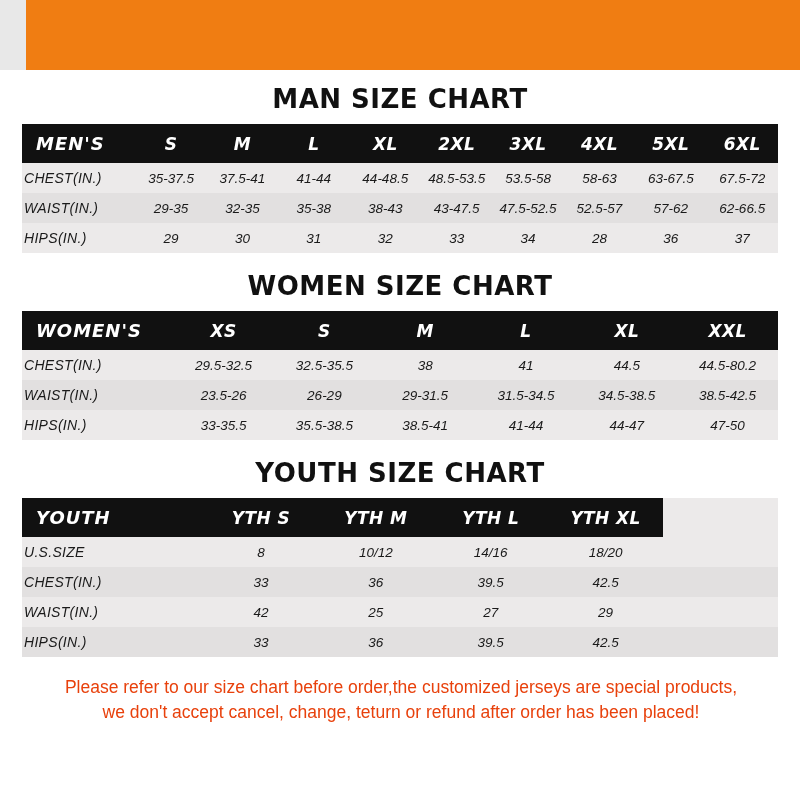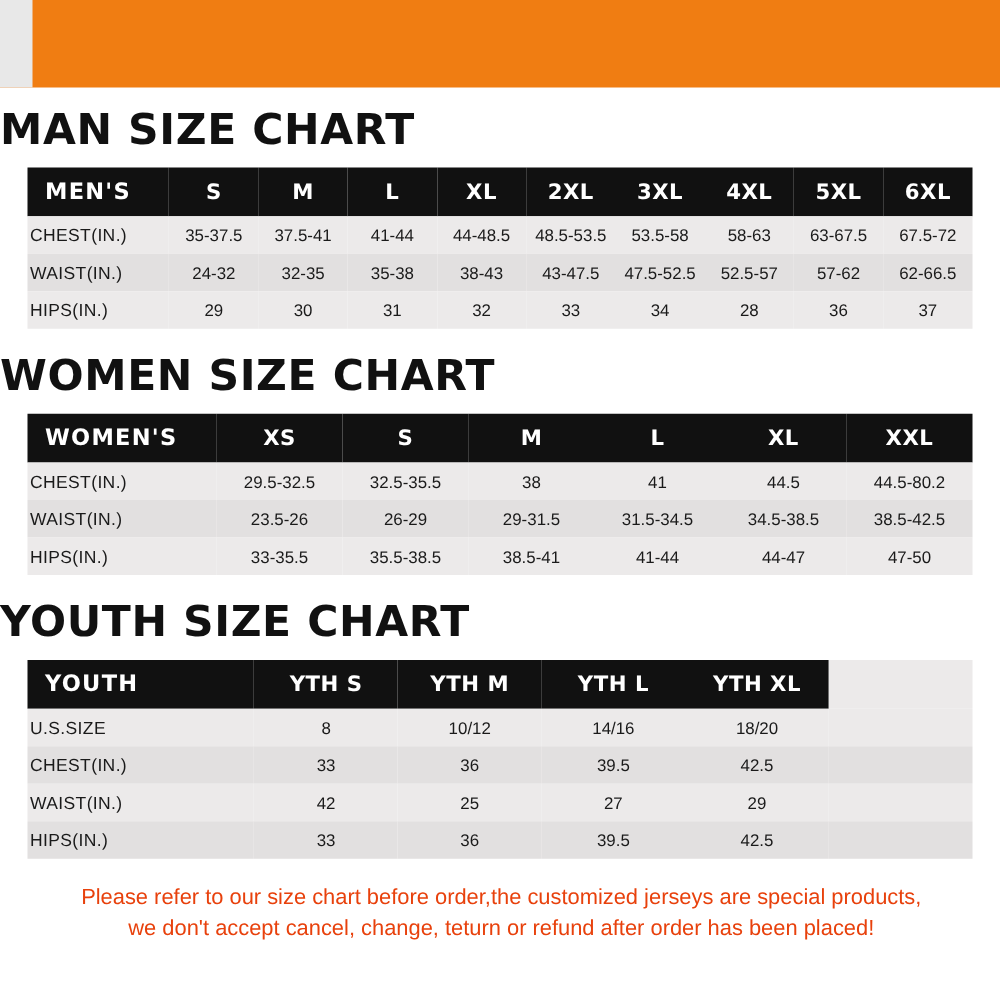--- a/index.html
+++ b/index.html
@@ -42,31 +42,32 @@
   }
   .banner-left-tab {
     position: absolute;
     left: 0; top: 0;
     width: 26px; height: 70px;
     background: #e8e8e8;
   }
 
   
   .section-title {
-    text-align: left;
+    text-align: center;
     font-family: "DejaVu Sans", sans-serif;
     font-weight: bold;
-    font-size: 34px;
+    font-size: 26px;
     letter-spacing: 0.5px;
     color: #111111;
   }
 
   
   .table-wrap {
     padding: 0 22px;
+    font-style: italic;
   }
   table {
     width: 100%;
     border-collapse: collapse;
     table-layout: fixed;
   }
   thead th {
     background: #111111;
     color: #ffffff;
     font-family: "DejaVu Sans", sans-serif;
@@ -148,21 +149,21 @@
           <td>41-44</td>
           <td>44-48.5</td>
           <td>48.5-53.5</td>
           <td>53.5-58</td>
           <td>58-63</td>
           <td>63-67.5</td>
           <td>67.5-72</td>
         </tr>
         <tr>
           <td class="first-col">WAIST(IN.)</td>
-          <td>24-32</td>
+          <td>29-35</td>
           <td>32-35</td>
           <td>35-38</td>
           <td>38-43</td>
           <td>43-47.5</td>
           <td>47.5-52.5</td>
           <td>52.5-57</td>
           <td>57-62</td>
           <td>62-66.5</td>
         </tr>
         <tr>

